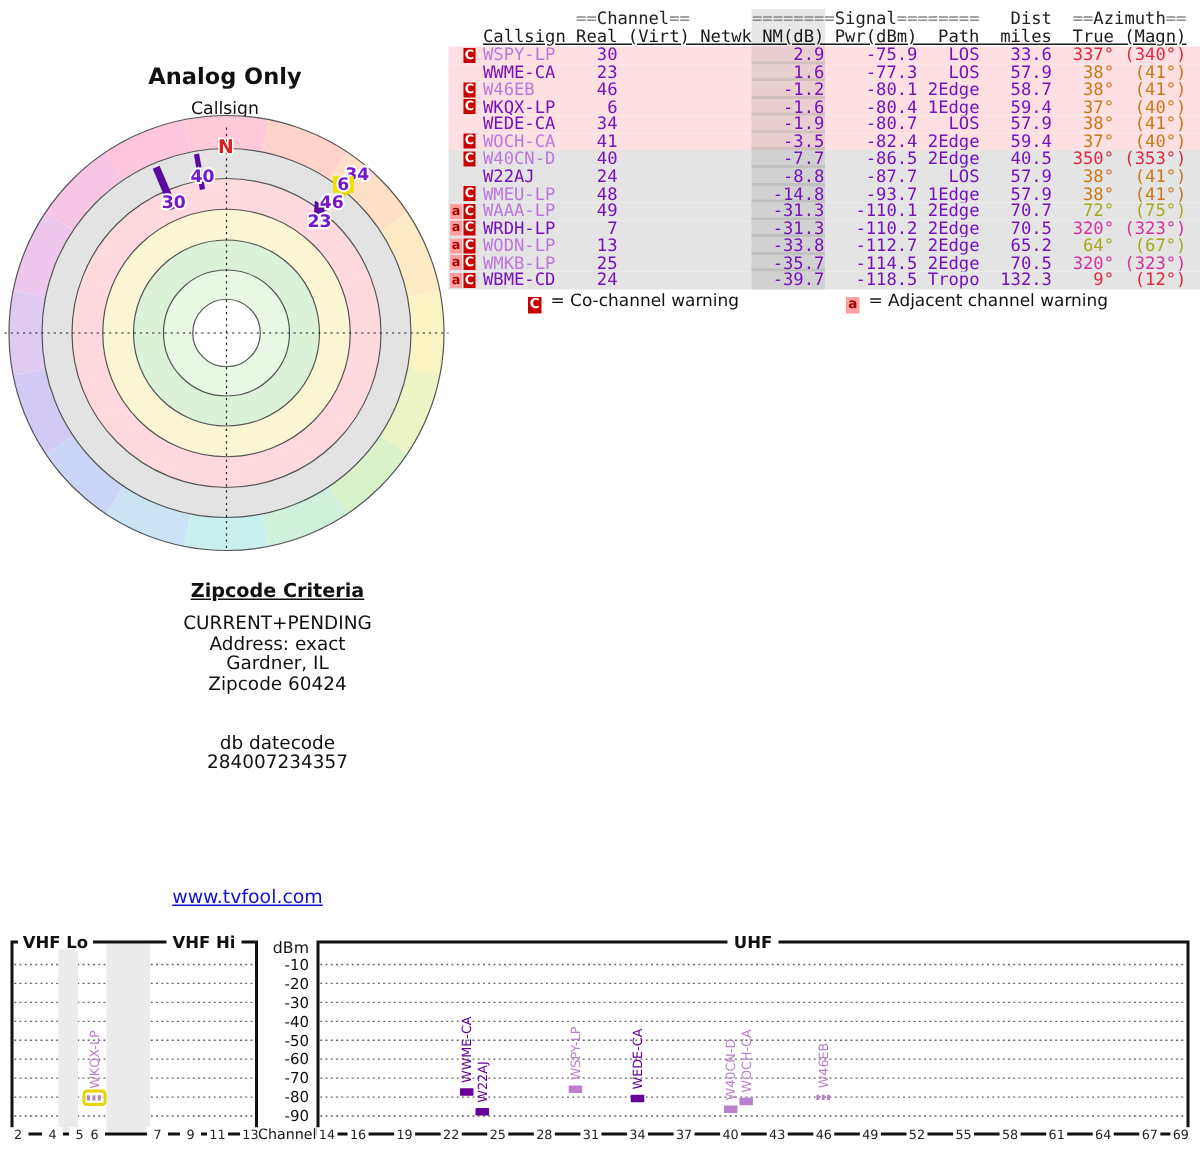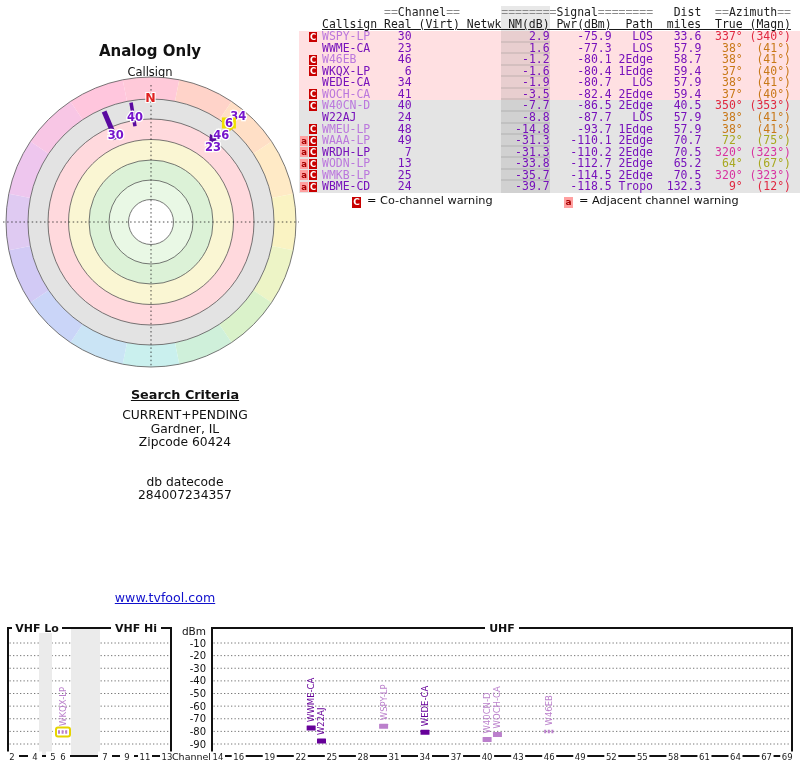--- a/index.html
+++ b/index.html
@@ -160,23 +160,24 @@
         <span class="line"><span style="color: rgb(119, 17, 187);">WBME-CD </span><span style="color: rgb(119, 17, 187);">   24</span><span>             </span><span style="color: rgb(119, 17, 187); background: rgba(110, 110, 110, 0.16);">  -39.7</span><span style="color: rgb(119, 17, 187);">   -118.5</span><span style="color: rgb(119, 17, 187);"> Tropo</span><span style="color: rgb(119, 17, 187);">  132.3</span><span style="color: rgb(224, 40, 64);">    9°</span><span style="color: rgb(224, 40, 64);">  (12°)</span></span>
       </div>
     </div>
   <div class="abs" id="legend">
       <span class="legend-item" style="left: 45px;"><span class="legend-box" style="background: rgb(200, 0, 0); color: rgb(255, 255, 255);">C</span><span class="legend-text">= Co-channel warning</span></span>
       <span class="legend-item" style="left: 257px;"><span class="legend-box" style="background: rgb(255, 160, 160); color: rgb(168, 0, 0);">a</span><span class="legend-text">= Adjacent channel warning</span></span>
     </div>
 </div>
 
 <div class="abs" id="criteria">
-  <div id="criteria-heading">Search Criteria</div>
+  <div id="criteria-heading">Zipcode Criteria</div>
   <div id="criteria-lines">
       <div>CURRENT+PENDING</div>
+      <div>Address: exact</div>
       <div>Gardner, IL</div>
       <div>Zipcode 60424</div>
     </div>
   <div id="db-block">
     <div>db datecode</div>
     <div>284007234357</div>
   </div>
 </div>
 
 <div class="abs" id="site-link">

